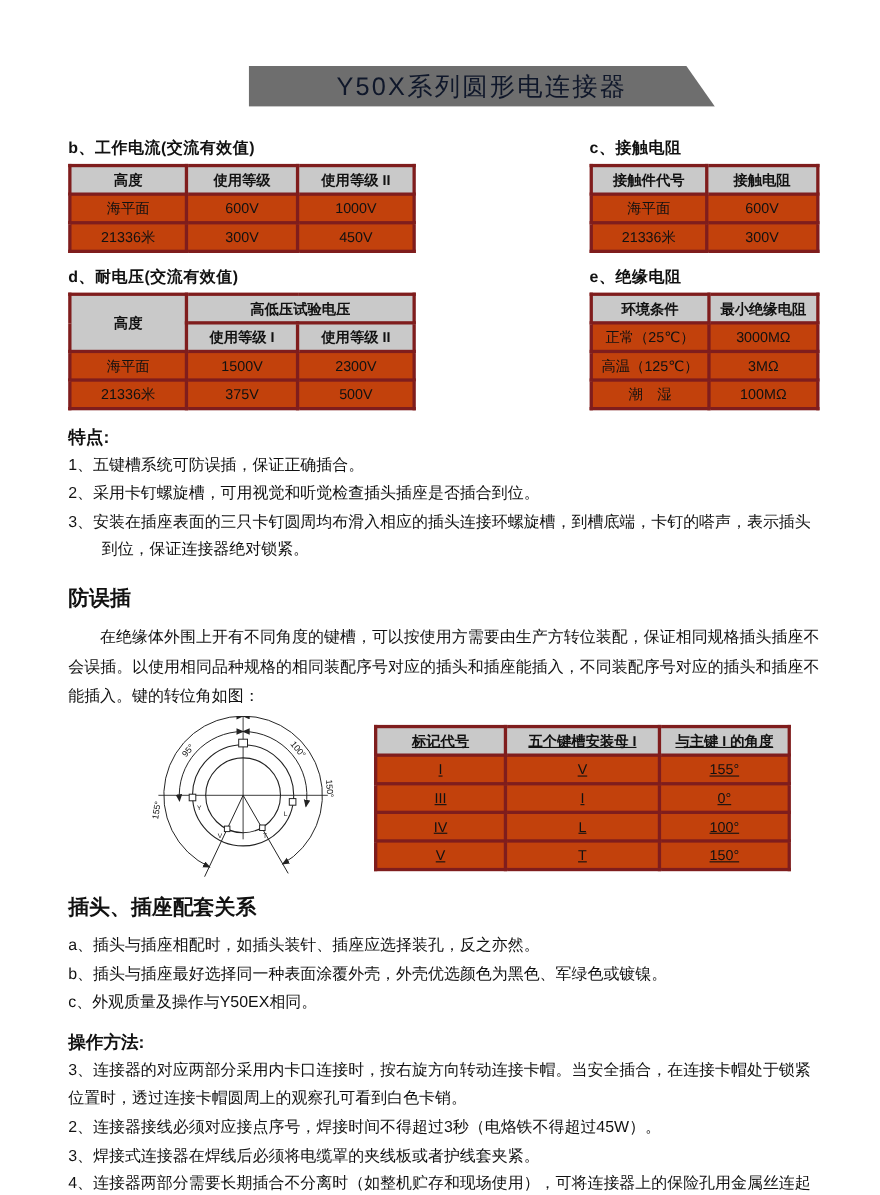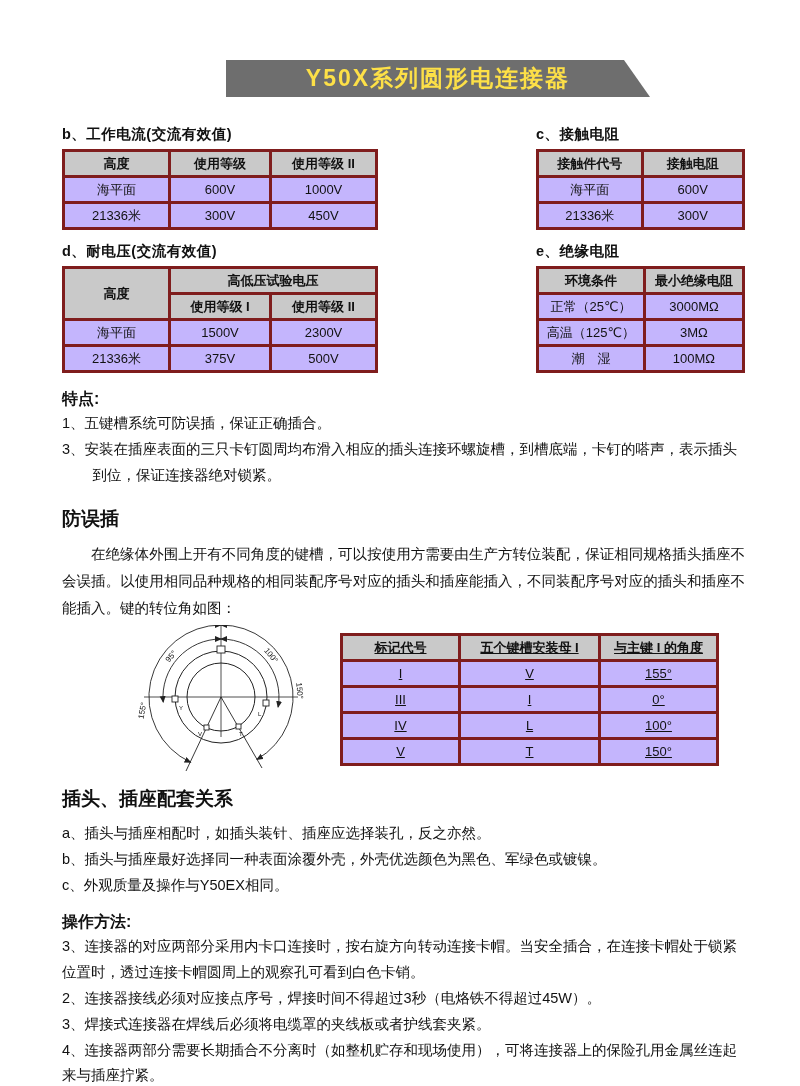--- a/index.html
+++ b/index.html
@@ -7,38 +7,38 @@
   body {
     width:800px; height:1086px; margin:0 auto; position:relative;
     font-family:"Liberation Sans","DejaVu Sans",sans-serif;
     color:#111; overflow:hidden;
   }
   .page { padding:0 55px 0 62px; }
 
   
   .banner {
     margin:60px 0 0 226px; width:424px; height:37px;
-    background:#6e6e6e; color:#fde047;
+    background:#6e6e6e; color:#0f172a;
     display:flex; align-items:center; justify-content:center;
-    font-size:23px; font-weight:bold; letter-spacing:2px;
+    font-size:23px; font-weight:normal; letter-spacing:2px;
     clip-path:polygon(0 0, calc(100% - 26px) 0, 100% 100%, 0 100%);
   }
 
   
   .tables-row { display:flex; margin-top:28px; }
   .tcol-left { width:426px; }
   .tcol-right { flex:1;padding-left:48px; }
   .caption { font-size:14.5px; font-weight:bold; margin-bottom:5px; letter-spacing:.5px; }
   table { border-collapse:collapse; border:2px solid #1a1a1a; }
   th,td {
     border:3px solid #7f1d1d; text-align:center; vertical-align:middle;
     font-size:13px; height:26px; padding:2px 6px;
   }
   th { background:#c9c9c9; font-weight:bold; }
-  td { background:#c4b5fd; }
+  td { background:#c2410c; }
   .t-b col.c1{width:106px}.t-b col.c2{width:101px}.t-b col.c3{width:106px}
   .t-d col.c1{width:106px}.t-d col.c2{width:101px}.t-d col.c3{width:106px}
   .t-cr col.c1{width:148px}.t-cr col.c2{width:147px}
   .row2 { margin-top:12px; }
 
   
   .sec { margin-top:14px; }
   .h-small { font-size:16px; font-weight:bold; line-height:1.5; }
   .h-big { font-size:19px; font-weight:bold; line-height:1.4; }
   .item { font-size:14.5px; line-height:1.78; }
@@ -175,20 +175,21 @@
           <td>100MΩ</td>
         </tr>
       </tbody>
         </table>
     </div>
   </div>
 
   <div class="sec">
     <div class="h-small">特点:</div>
     <div class="item hang">1、五键槽系统可防误插，保证正确插合。</div>
+    <div class="item hang">2、采用卡钉螺旋槽，可用视觉和听觉检查插头插座是否插合到位。</div>
     <div class="item hang">3、安装在插座表面的三只卡钉圆周均布滑入相应的插头连接环螺旋槽，到槽底端，卡钉的嗒声，表示插头到位，保证连接器绝对锁紧。</div>
   </div>
 
   <div class="sec" style="margin-top:18px">
     <div class="h-big">防误插</div>
     <div class="para">在绝缘体外围上开有不同角度的键槽，可以按使用方需要由生产方转位装配，保证相同规格插头插座不会误插。以使用相同品种规格的相同装配序号对应的插头和插座能插入，不同装配序号对应的插头和插座不能插入。键的转位角如图：</div>
   </div>
 
   <div class="diagram-row">
     <div class="diagram-box">

